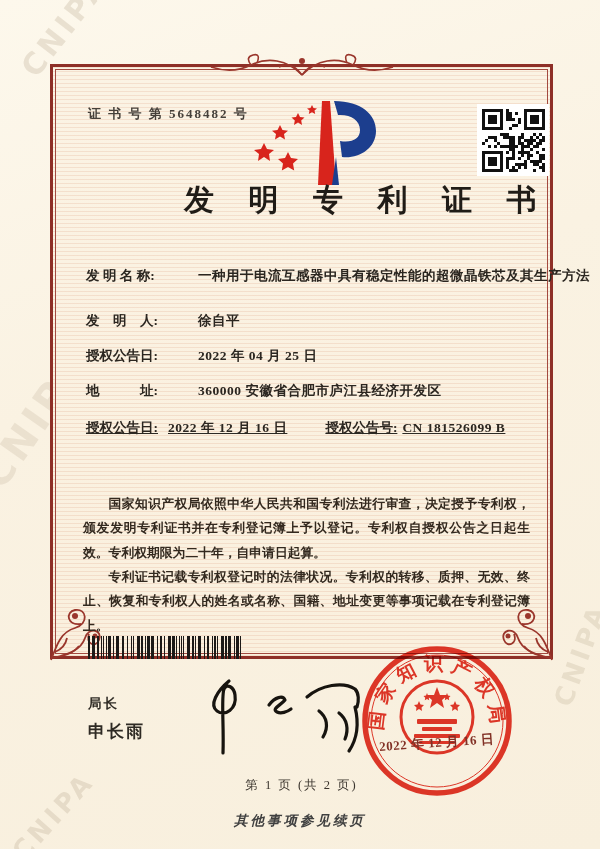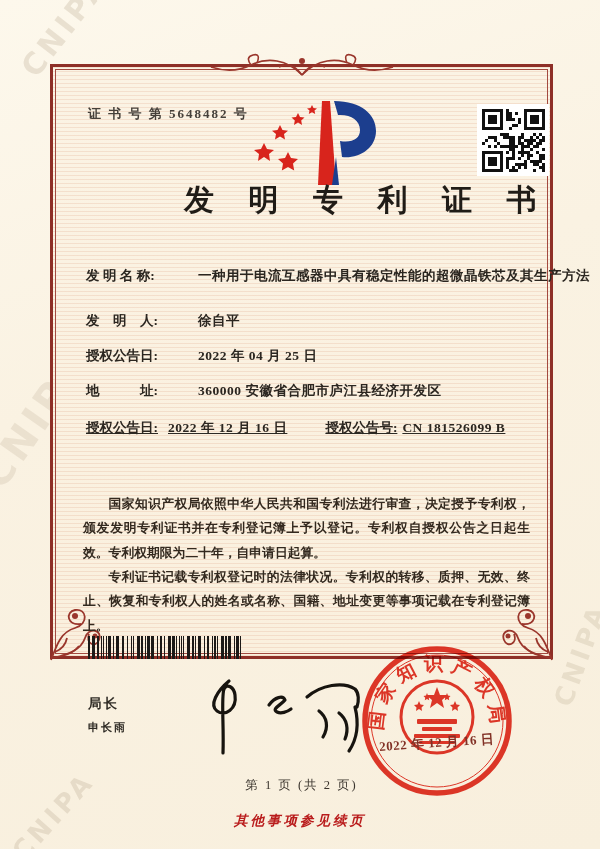--- a/index.html
+++ b/index.html
@@ -98,42 +98,42 @@
   }
   .body-paras p { text-indent: 2em; text-align: justify; }
 
   .barcode {
     position: absolute; left: 35px; top: 569px;
     width: 158px; height: 23px;
   }
 
   .officer { position: absolute; left: 35px; top: 628px; }
   .officer .title { font-size: 13.5px; font-weight: 700; letter-spacing: 2px; }
-  .officer .name  { font-size: 11px; font-weight: 700; letter-spacing: 2px; margin-top: 7px; }
+  .officer .name  { font-size: 17px; font-weight: 700; letter-spacing: 2px; margin-top: 7px; }
 
   .signature { position: absolute; left: 138px; top: 600px; }
 
   .seal {
     position: absolute; left: 306px; top: 576px;
     width: 156px; height: 156px;
     opacity: 0.93;
     mix-blend-mode: multiply;
   }
 
   .page-footer {
     position: absolute; left: 0; top: 710px; width: 100%;
     text-align: center; font-size: 12.5px; color: #3a342d;
     letter-spacing: 2px;
   }
 
   .continuation {
     position: absolute; left: 0; top: 812px; width: 100%;
     text-align: center;
     font-size: 13.5px; font-style: italic; font-weight: 600;
-    letter-spacing: 3px; color: #b91c1c;
+    letter-spacing: 3px; color: #404040;
   }
 </style>
 </head>
 <body>
 
 <span class="wm" style="left:14px; top:62px; font-size:30px; transform:rotate(-52deg);">CNIPA</span>
 <span class="wm" style="left:396px; top:330px; font-size:42px; transform:rotate(-55deg); color:rgba(183,166,141,0.20);">CNIPA</span>
 <span class="wm" style="left:-28px; top:470px; font-size:40px; transform:rotate(-55deg); color:rgba(183,166,141,0.22);">CNIPA</span>
 <span class="wm" style="left:40px; top:640px; font-size:30px; transform:rotate(-50deg); color:rgba(183,166,141,0.20);">CNIPA</span>
 <span class="wm" style="left:548px; top:700px; font-size:26px; transform:rotate(-70deg); color:rgba(183,166,141,0.25);">CNIPA</span>

